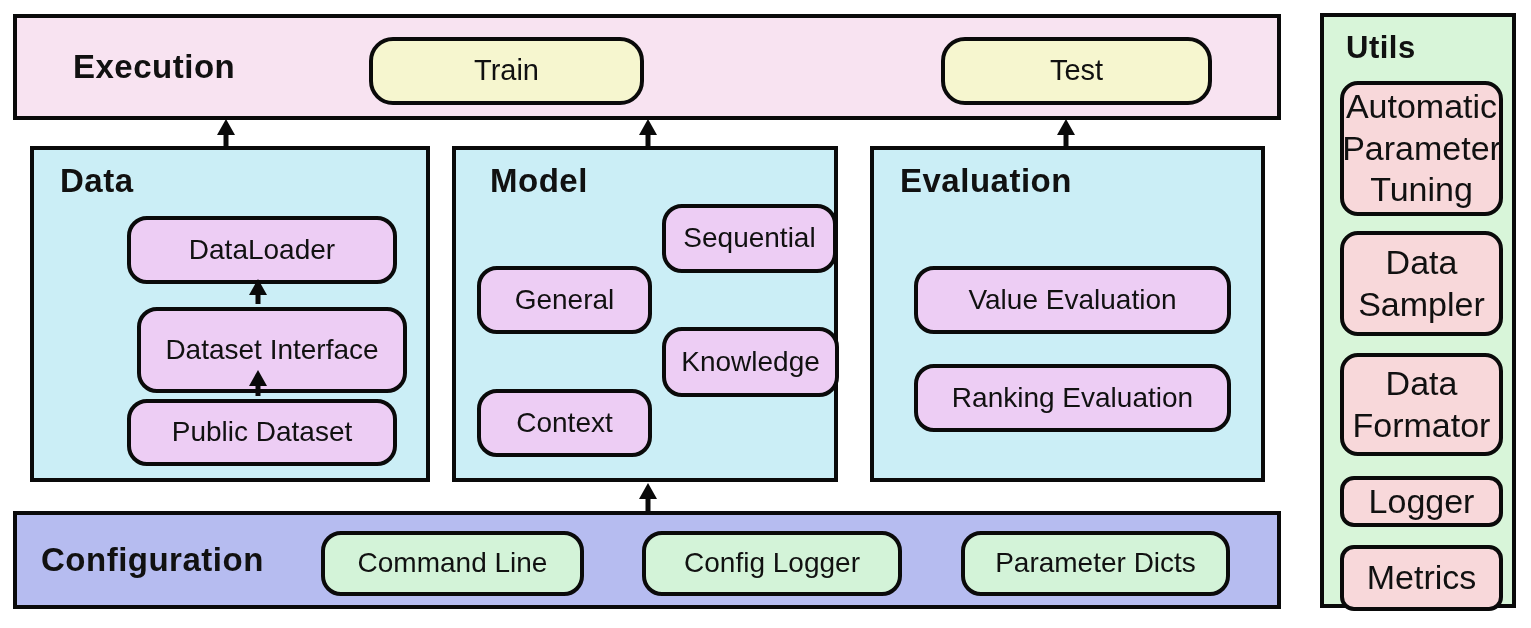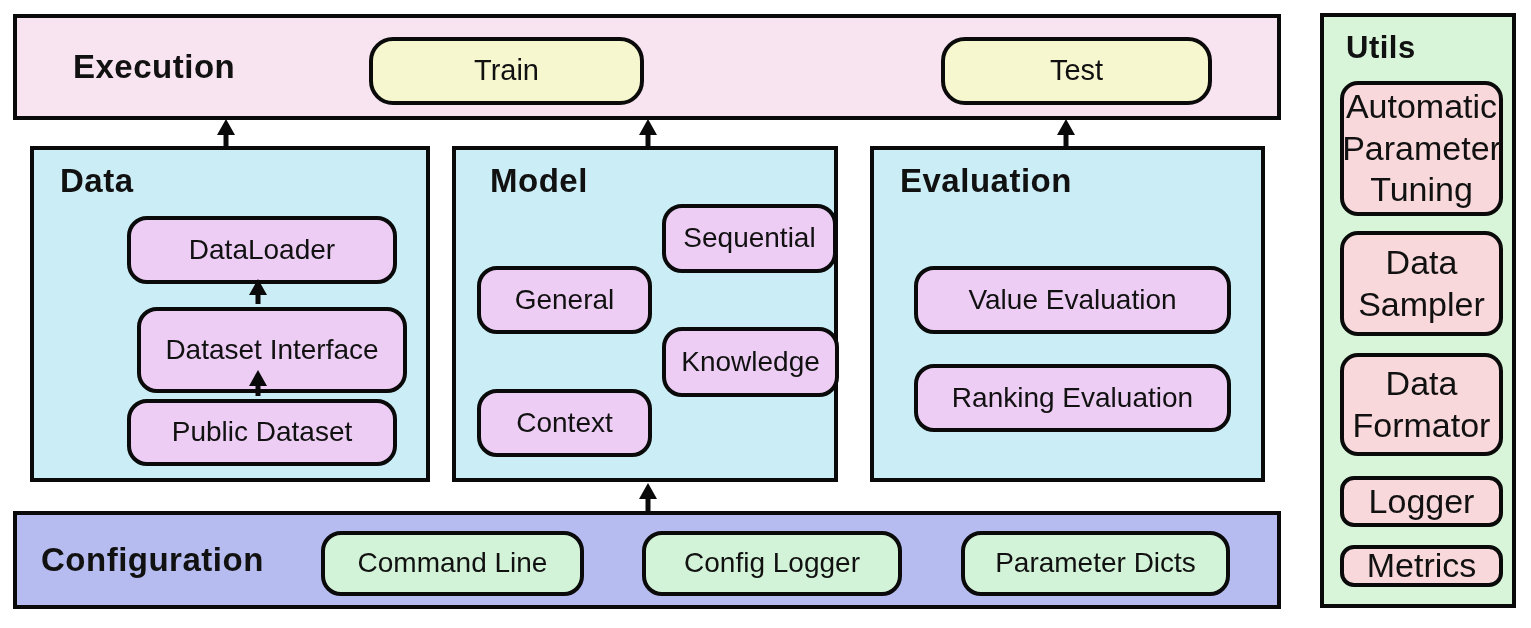--- a/index.html
+++ b/index.html
@@ -92,21 +92,21 @@
   .pill-parameter-dicts { left: 944px; top: 16px; width: 269px; height: 65px; }
 
   
   .utils { left: 1320px; top: 13px; width: 196px; height: 595px; background: var(--utils-bg); }
   .utils .panel-title { left: 22px; top: 13px; font-size: 31px; }
   .utils-item { background: var(--utils-item-bg); border-radius: 18px; border-width: 4px; font-size: 34px; left: 16px; width: 163px; }
   .pill-auto-param-tuning { top: 64px;  height: 135px; }
   .pill-data-sampler      { top: 214px; height: 105px; }
   .pill-data-formator     { top: 336px; height: 103px; }
   .pill-logger            { top: 459px; height: 51px; border-radius: 14px; }
-  .pill-metrics           { top: 528px; height: 42px; border-radius: 14px; }
+  .pill-metrics           { top: 528px; height: 66px; border-radius: 14px; }
 
   
   .arrows {
     position: absolute;
     left: 0; top: 0;
     width: 1531px; height: 628px;
     pointer-events: none;
   }
   .arrows line { stroke: var(--border); stroke-width: 5; }
   .arrows polygon { fill: var(--border); }

